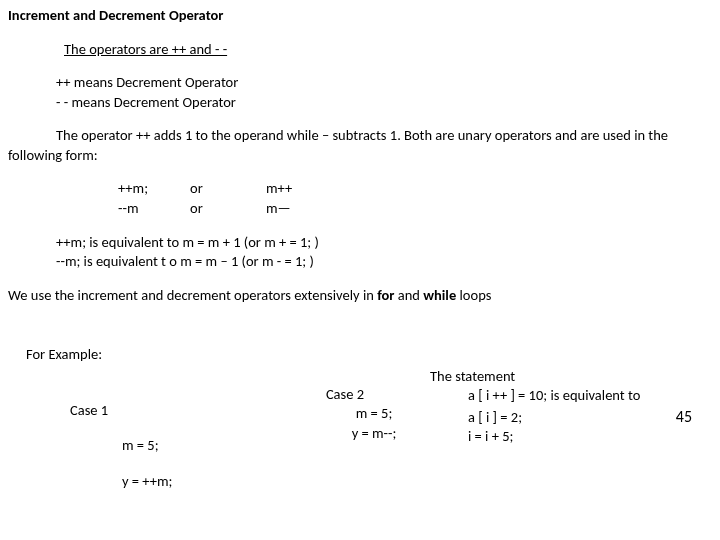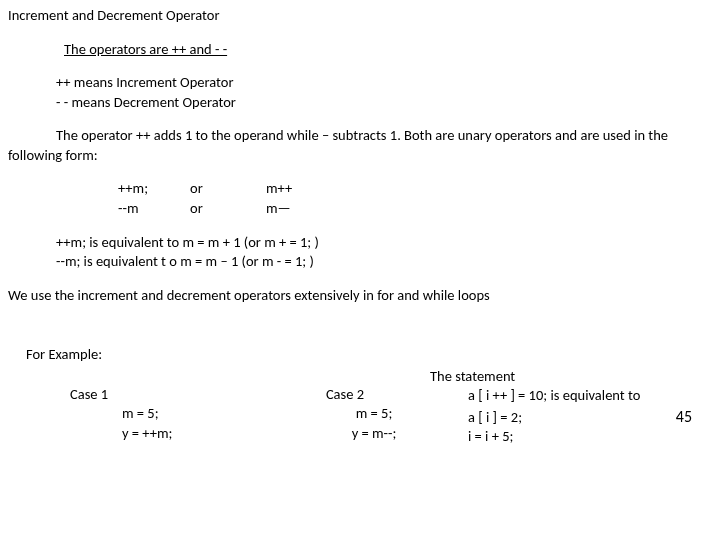--- a/index.html
+++ b/index.html
@@ -6,21 +6,21 @@
     margin: 0;
     padding: 6px 8px;
     font-family: Calibri, "Segoe UI", Arial, sans-serif;
     font-size: 14.5px;
     color: #000;
     width: 720px;
     height: 540px;
     box-sizing: border-box;
     line-height: 1.35;
   }
-  .bold { font-weight: normal; }
+  .bold { font-weight: bold; }
   .indent1 { padding-left: 56px; text-decoration: underline; }
   .indent2 { padding-left: 48px; }
   .examples-row {
     display: flex;
     font-size: 14.5px;
     margin-top: 2px;
   }
   .op-table {
     padding-left: 110px;
     margin: 14px 0;
@@ -40,21 +40,21 @@
 <body>
 
 <div class="bold">Increment and Decrement Operator</div>
 
 <div class="spacer"></div>
 
 <div class="indent1">The operators are ++ and - -</div>
 
 <div class="spacer"></div>
 
-<div class="indent2">++ means Increment Operator</div>
+<div class="indent2">++ means Decrement Operator</div>
 <div class="indent2">- - means Decrement Operator</div>
 
 <div class="spacer"></div>
 
 <div>
   <span style="display:inline-block;width:48px;"></span><span>The operator ++ adds 1 to the operand while – subtracts 1. Both are unary operators and are used in the following form:</span>
 </div>
 
 <div class="op-table">
   <div class="r">
@@ -77,21 +77,21 @@
 <div>
   <span>We use the increment and decrement operators extensively in </span><span class="bold">for </span><span>and </span><span class="bold">while </span><span>loops</span>
 </div>
 
 <div style="height:40px;"></div>
 
 <div class="for-ex">For Example:</div>
 
 <div class="examples-row">
 
-  <div class="col-case" style="width:190px; padding-left:62px;">
+  <div class="col-case" style="width:190px; padding-left:62px;gap:16px;">
     <div style="height:18px;"></div>
     <div>Case 1</div>
     <div style="padding-left:52px;">m = 5;</div>
     <div style="padding-left:52px;">y = ++m;</div>
   </div>
 
   <div class="col-case" style="width:170px;align-items:center;">
     <div style="height:18px;"></div>
     <div>Case 2</div>
     <div style="padding-left:58px;">m = 5;</div>

